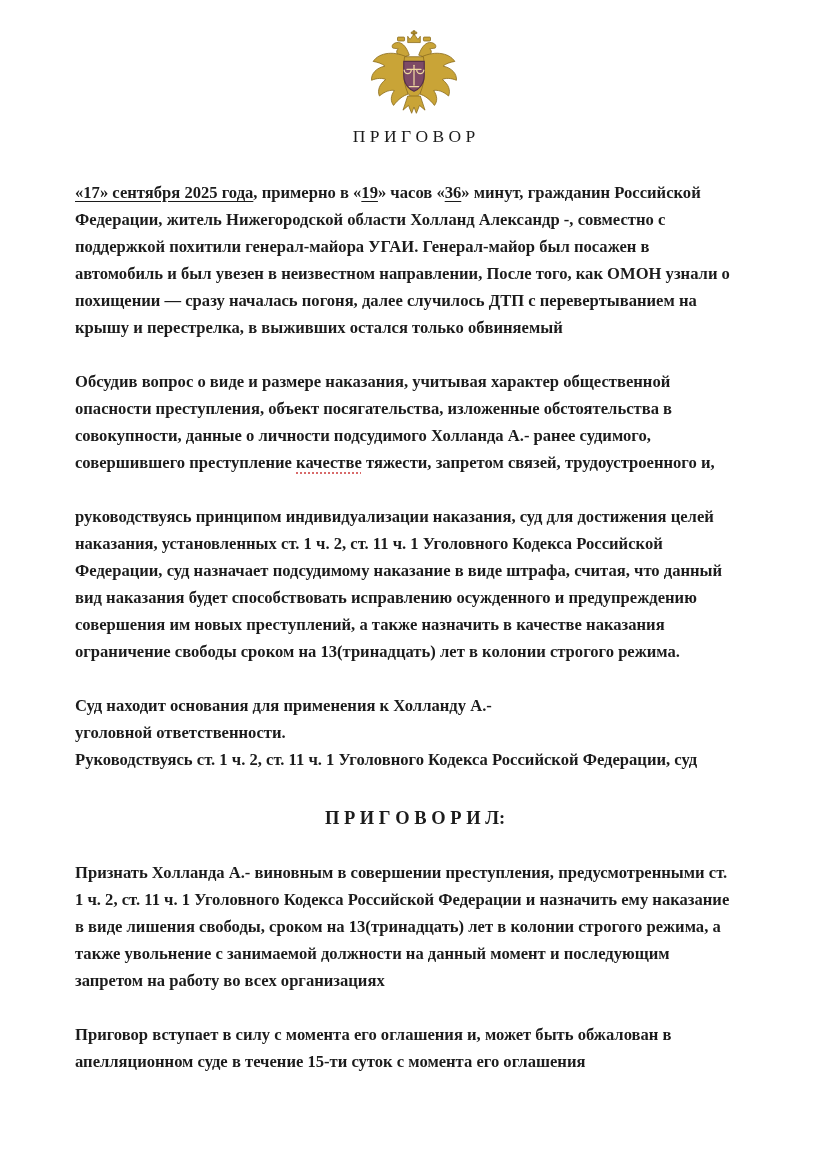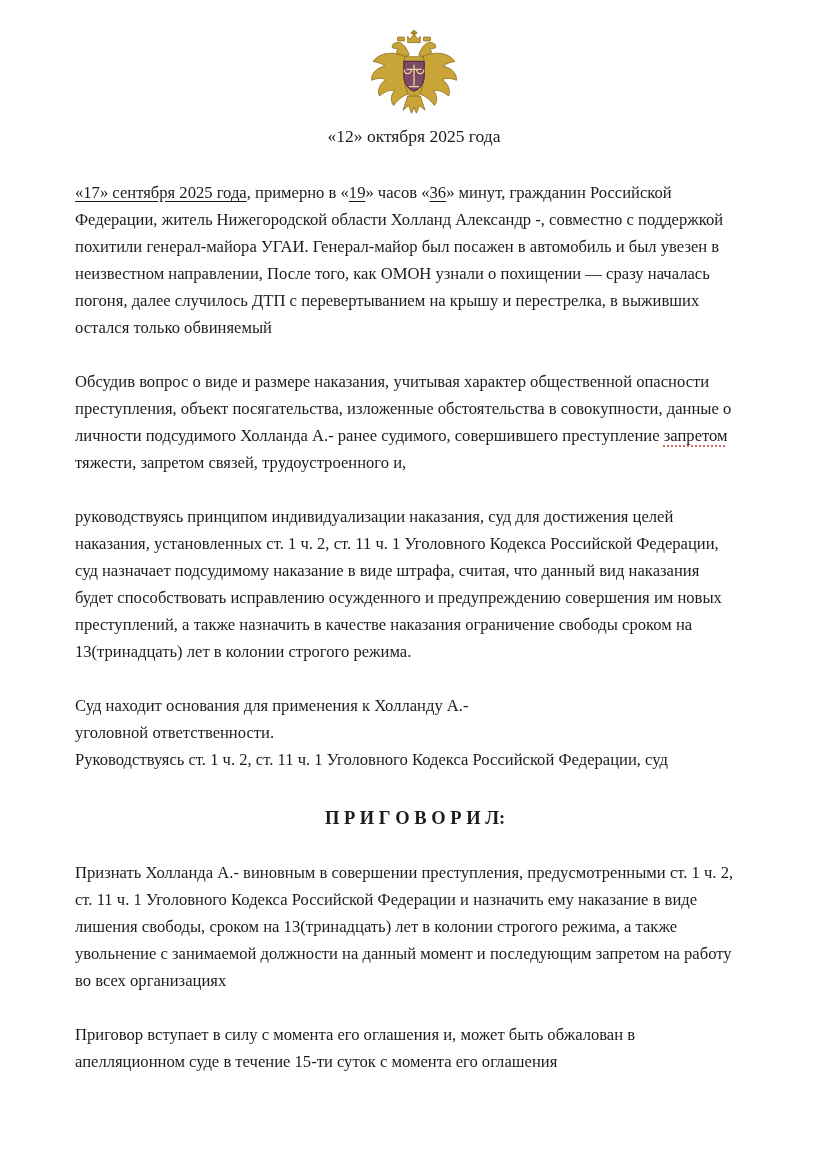--- a/index.html
+++ b/index.html
@@ -33,20 +33,21 @@
     color: #1c1c1c;
   }
   .doc-body {
     padding: 0 73px 0 75px;
     font-size: 16.6px;
     line-height: 27px;
     text-align: left;
   }
   .para {
     margin: 27px 16px 0 0;
+    font-weight: bold;
   }
   .para.first {
     margin-top: 31px;
   }
   .preline {
     white-space: pre-line;
   }
   .u {
     text-decoration: underline;
     text-underline-offset: 3px;
@@ -86,26 +87,26 @@
         <path d="M47 40 H73 V58 C73 70 65 76 60 78 C55 76 47 70 47 58 Z" stroke="#57304a" stroke-width="1.5" fill="#7D4A66"></path>
         <g stroke-width="1.6" fill="none" stroke-linecap="round" stroke="#EFD9A0">
           <line x1="60" y1="45" x2="60" y2="70"></line>
           <line x1="51" y1="50" x2="69" y2="50"></line>
           <path d="M47.5 51 a4.5 4.5 0 0 0 9 0"></path>
           <path d="M63.5 51 a4.5 4.5 0 0 0 9 0"></path>
           <line x1="54" y1="72" x2="66" y2="72"></line>
         </g>
       </svg>
     </div>
-    <div class="hline">«12» октября 2025 года</div>
+    <div class="hline">П Р И Г О В О Р</div>
   </header>
 
   <main class="doc-body">
     <p class="para first"><span class="u">«17» сентября 2025 года</span><span>, примерно в «</span><span class="u">19</span><span>» часов «</span><span class="u">36</span><span>» минут, гражданин Российской Федерации, житель Нижегородской области Холланд Александр -, совместно с поддержкой похитили генерал-майора УГАИ. Генерал-майор был посажен в автомобиль и был увезен в неизвестном направлении, После того, как ОМОН узнали о похищении — сразу началась погоня, далее случилось ДТП с перевертыванием на крышу и перестрелка, в выживших остался только обвиняемый</span></p>
-    <p class="para"><span>Обсудив вопрос о виде и размере наказания, учитывая характер общественной опасности преступления, объект посягательства, изложенные обстоятельства в совокупности, данные о личности подсудимого Холланда А.- ранее судимого, совершившего преступление </span><span class="spell">запретом</span><span> тяжести, запретом связей, трудоустроенного и,</span></p>
+    <p class="para"><span>Обсудив вопрос о виде и размере наказания, учитывая характер общественной опасности преступления, объект посягательства, изложенные обстоятельства в совокупности, данные о личности подсудимого Холланда А.- ранее судимого, совершившего преступление </span><span class="spell">качестве</span><span> тяжести, запретом связей, трудоустроенного и,</span></p>
     <p class="para">руководствуясь принципом индивидуализации наказания, суд для достижения целей наказания, установленных ст. 1 ч. 2, ст. 11 ч. 1  Уголовного Кодекса Российской Федерации, суд назначает подсудимому наказание в виде штрафа, считая, что данный вид наказания будет способствовать исправлению осужденного и предупреждению совершения им новых преступлений, а также назначить в качестве наказания ограничение свободы сроком на 13(тринадцать) лет в колонии строгого  режима.</p>
     <p class="para preline">Суд находит основания для применения к Холланду А.-
 уголовной ответственности.
 Руководствуясь ст. 1 ч. 2, ст. 11 ч. 1 Уголовного Кодекса Российской Федерации, суд</p>
     <h2 class="verdict-heading">П Р И Г О В О Р И Л:</h2>
     <p class="para">Признать Холланда А.- виновным в совершении преступления, предусмотренными ст. 1 ч. 2, ст. 11 ч. 1 Уголовного Кодекса Российской Федерации и назначить ему наказание в виде лишения свободы, сроком на 13(тринадцать) лет в колонии строгого режима, а также увольнение с занимаемой должности на данный момент и последующим запретом на работу во всех организациях</p>
     <p class="para">Приговор вступает в силу с момента его оглашения и, может быть обжалован в апелляционном суде в течение 15-ти суток с момента его оглашения</p>
 
   </main>
 

